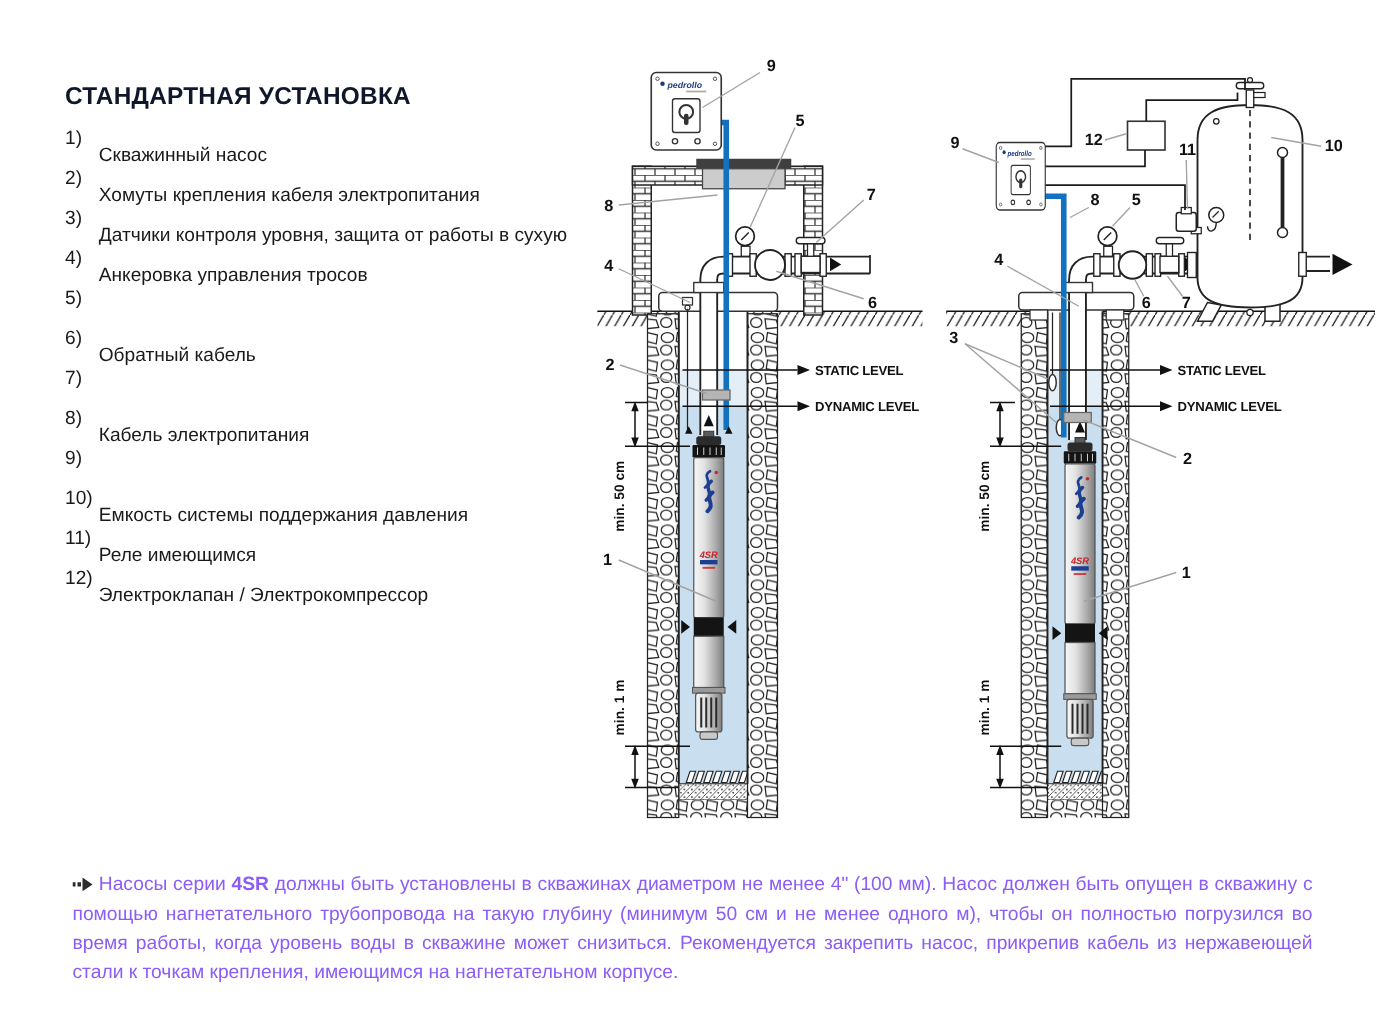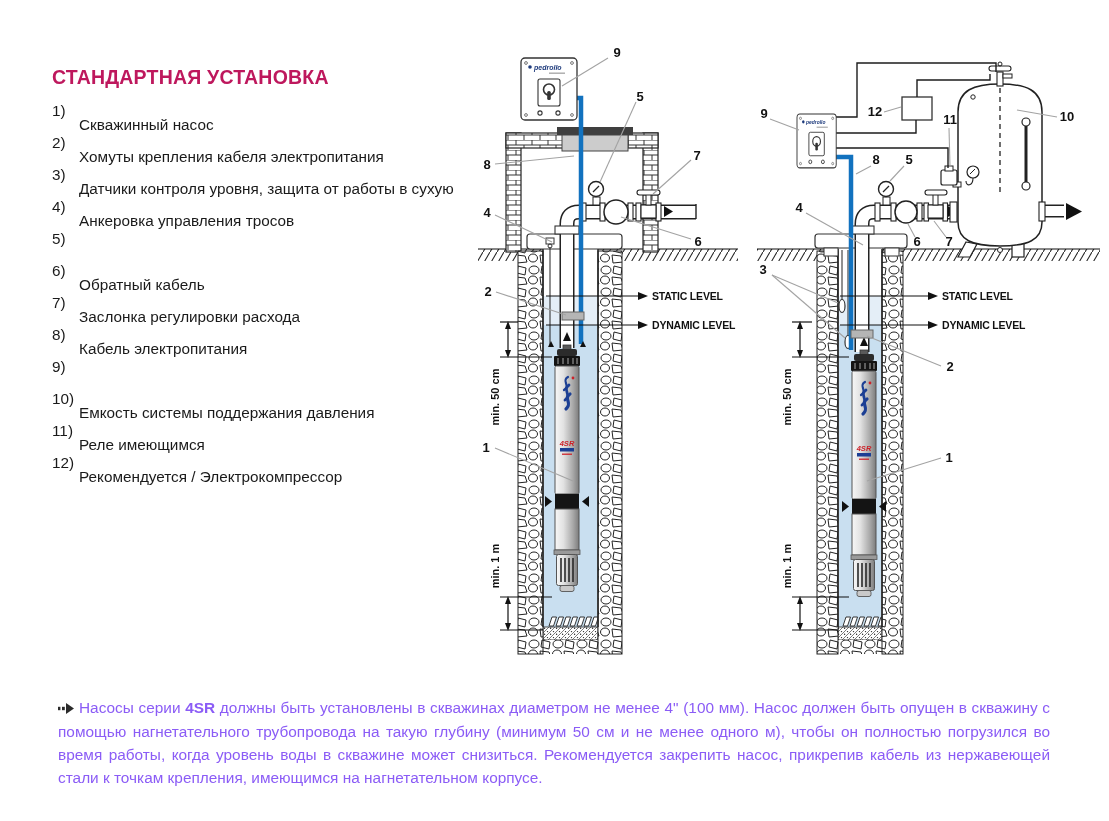--- a/index.html
+++ b/index.html
@@ -2,21 +2,21 @@
 <html><head>
 <meta charset="utf-8">
 <style>
   html,body{margin:0;padding:0;}
   body{
     width:1109px;height:821px;position:relative;background:#fff;overflow:hidden;
     font-family:"Liberation Sans","DejaVu Sans",sans-serif;color:#1a1a1a;
   }
   .page-title{
     position:absolute;left:52px;top:53px;font-size:19.5px;font-weight:bold;
-    color:#be185d;letter-spacing:.2px;
+    color:#0f172a;letter-spacing:.2px;
   }
   .parts-list{position:absolute;left:52px;top:95px;width:420px;}
   .parts-row{display:flex;height:32px;align-items:center;font-size:15.3px;}
   .parts-num{width:27px;flex:0 0 27px;}
   .parts-label{flex:1;margin-top:27px;}
   .diagram-stage{position:absolute;left:470px;top:25px;width:639px;height:645px;}
   .footnote{
     position:absolute;left:58px;top:682px;width:992px;font-size:15.4px;
     line-height:22.8px;text-align:justify;color:#8b5cf6;
   }
@@ -54,40 +54,39 @@
     </div>
   <div class="parts-row">
       <span class="parts-num">5)</span>
     </div>
   <div class="parts-row">
       <span class="parts-num">6)</span>
       <span class="parts-label">Обратный кабель</span>
     </div>
   <div class="parts-row">
       <span class="parts-num">7)</span>
-      <span class="parts-label">Заслонка регулировки расхода</span>
     </div>
   <div class="parts-row">
       <span class="parts-num">8)</span>
       <span class="parts-label">Кабель электропитания</span>
     </div>
   <div class="parts-row">
       <span class="parts-num">9)</span>
     </div>
   <div class="parts-row">
       <span class="parts-num">10)</span>
       <span class="parts-label">Емкость системы поддержания давления</span>
     </div>
   <div class="parts-row">
       <span class="parts-num">11)</span>
       <span class="parts-label">Реле имеющимся</span>
     </div>
   <div class="parts-row">
       <span class="parts-num">12)</span>
-      <span class="parts-label">Рекомендуется / Электрокомпрессор</span>
+      <span class="parts-label">Электроклапан / Электрокомпрессор</span>
     </div>
 </div>
 
 <div class="diagram-stage">
 <svg width="639" height="645" viewBox="470 25 639 645">
   <defs>
     <pattern id="bricks" width="16" height="10" patternUnits="userSpaceOnUse">
       <rect width="16" height="10" fill="#fff"></rect>
       <path d="M0,0 H16 M0,5 H16 M4,0 V5 M12,5 V10" stroke="#333" stroke-width="1" fill="none"></path>
     </pattern>

